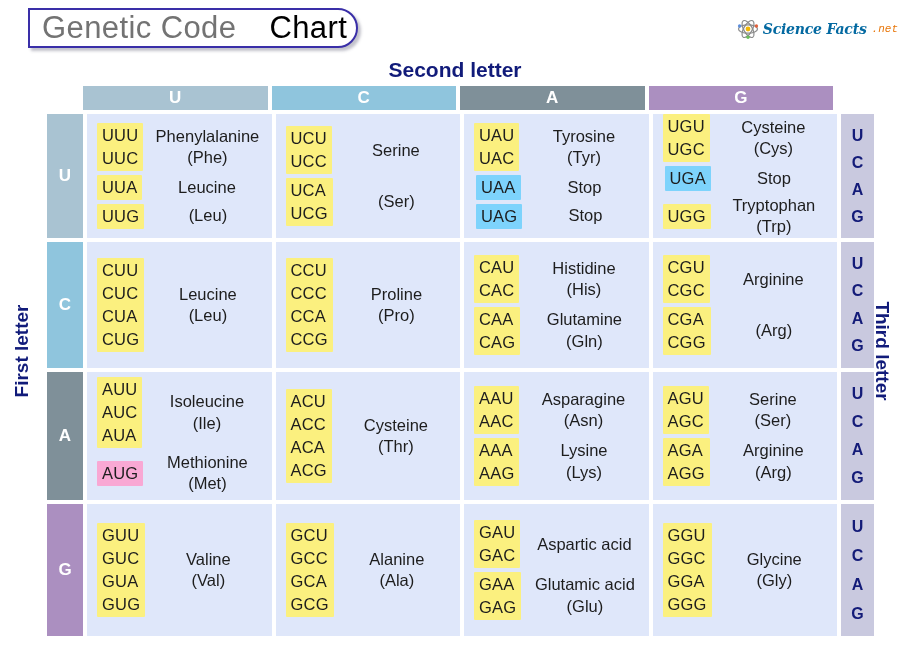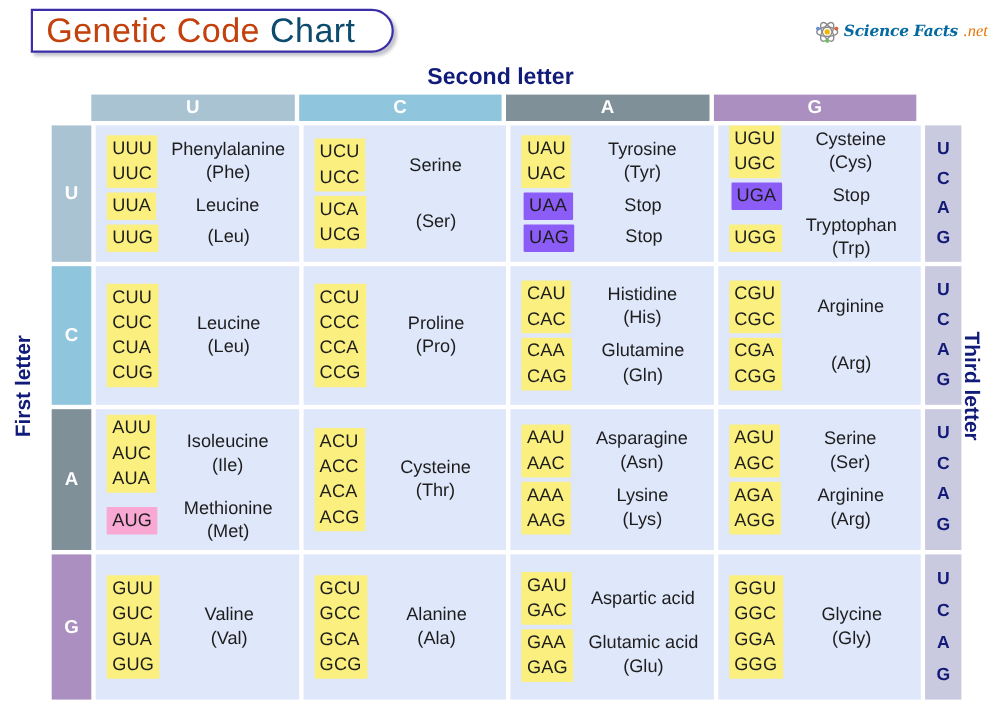--- a/index.html
+++ b/index.html
@@ -29,44 +29,44 @@
     background: #ffffff;
   }
   #title-text {
     position: absolute;
     left: 42px;
     top: 10px;
     font-size: 31px;
     letter-spacing: 0.4px;
     white-space: nowrap;
   }
-  .t-main { color: #c2410c; margin-top: 48px; }
-  .t-sub  { color: #0c4a6e; }
+  .t-main { color: #737373; margin-top: 48px; }
+  .t-sub  { color: #000000; margin-left: 24px; }
 
   
   #logo {
     position: absolute;
     right: 12px;
     top: 18px;
     display: flex;
     align-items: center;
     gap: 4px;
   }
   #logo-text {
     font-family: "DejaVu Serif", serif;
     font-style: italic;
     font-size: 14px;
     font-weight: bold;
     color: #0369a1;
     letter-spacing: -0.2px;
   }
   #logo-tld {
-    font-family: Liberation Serif, serif;
+    font-family: Liberation Mono, monospace;
     font-style: italic;
-    font-size: 15px;
+    font-size: 11px;
     color: #e8770c;
     margin-left: 1px;
   }
 
   
   #second-letter-label {
     position: absolute;
     left: 0;
     top: 58px;
     width: 910px;
@@ -179,21 +179,21 @@
     padding: 1px 5px;
     border-radius: 1px;
   }
   .codons span {
     font-size: 16.5px;
     color: #1d1d1d;
     line-height: 1.38;
     letter-spacing: 0.2px;
   }
   .bg-yellow { background: #fbf07f; }
-  .bg-orange { background: #8b5cf6; margin-left: 12px; }
+  .bg-orange { background: #7dd3fc; margin-left: 12px; }
   .bg-pink   { background: #f9a8d4; }
 
   .aa {
     flex: 1 1 auto;
     text-align: center;
     font-size: 16.5px;
     color: #1d1d1d;
     line-height: 1.3;
     padding: 0 4px;
   }

